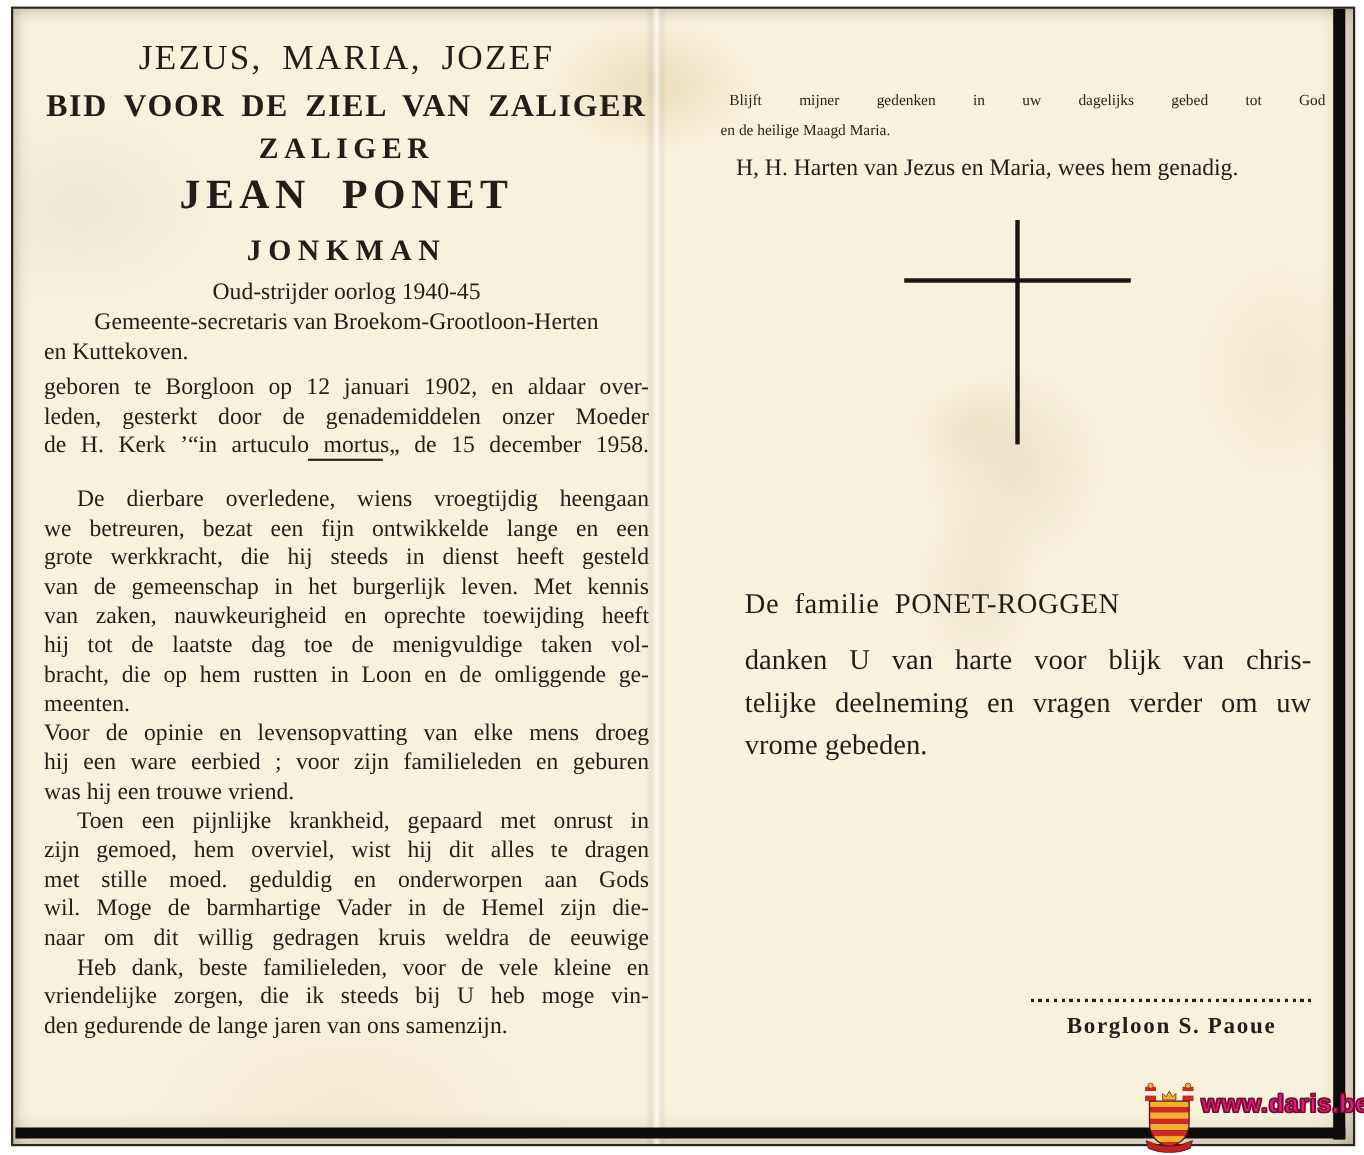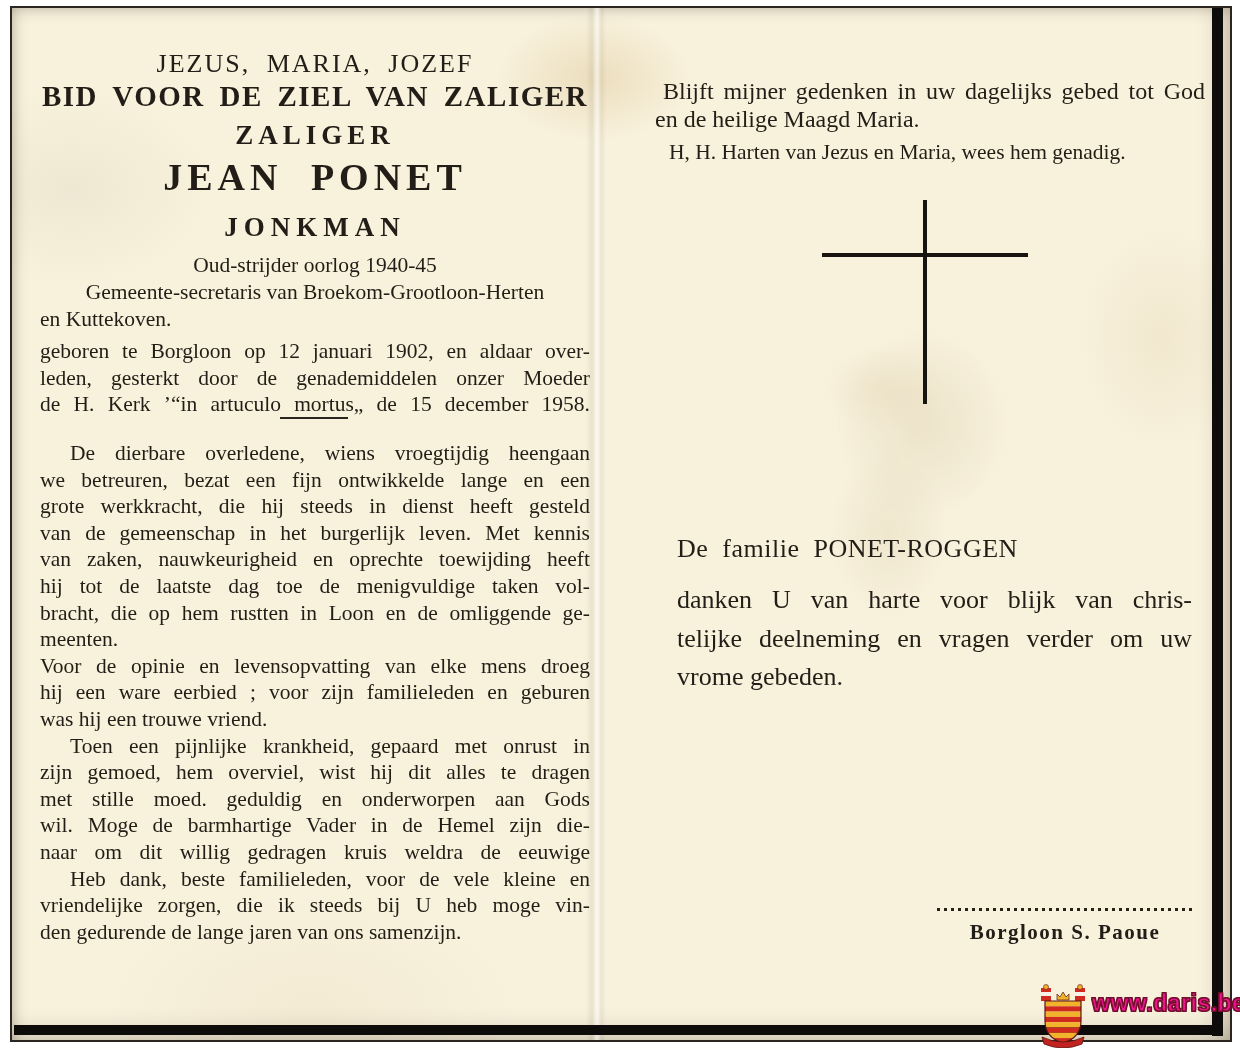--- a/index.html
+++ b/index.html
@@ -22,36 +22,36 @@
           background:linear-gradient(90deg, rgba(0,0,0,0) 0%, rgba(120,110,85,0.12) 30%,
                      rgba(255,255,255,0.55) 55%, rgba(120,110,85,0.10) 78%, rgba(0,0,0,0) 100%);}
   .ghost{position:absolute;left:770px;top:280px;width:280px;height:340px;filter:blur(3px);
          background:
            radial-gradient(45% 40% at 50% 40%, rgba(196,178,138,0.22), rgba(196,178,138,0) 70%),
            radial-gradient(30% 35% at 38% 72%, rgba(200,182,140,0.18), rgba(200,182,140,0) 70%);}
   .page{position:absolute;top:0;height:100%;}
   .page-l{left:28px;width:550px;}
   .page-r{left:643px;width:550px;}
   .hline{position:absolute;left:0;width:100%;text-align:center;white-space:nowrap;line-height:1;}
-  .h-jezus   {top:43px; font-size:26px;letter-spacing:2px;word-spacing:8px;}
+  .h-jezus   {top:28px; font-size:32px;letter-spacing:2px;word-spacing:8px;}
   .h-bid     {top:74px; font-size:29px;font-weight:bold;letter-spacing:1.5px;word-spacing:6px;}
   .h-mijn    {top:114px;font-size:27px;font-weight:bold;letter-spacing:5px;}
   .h-name    {top:150px;font-size:38px;font-weight:bold;letter-spacing:5px;word-spacing:14px;}
   .h-jonk    {top:206px;font-size:27px;font-weight:bold;letter-spacing:6px;}
   .roles{position:absolute;left:0;top:244px;width:100%;font-size:21.5px;line-height:27px;}
   .roles .tl{text-align:left;text-align-last:center;}
   .birth{position:absolute;left:0;top:330px;width:100%;font-size:21.5px;line-height:26.6px;}
   .birth .tl, .birth .tl.last{text-align:justify;text-align-last:justify;}
   .divider{position:absolute;left:240px;top:409px;width:68px;border-top:2px solid #2a2620;}
   .bodytext{position:absolute;left:0;top:432px;width:100%;font-size:21.5px;line-height:26.6px;}
   .tl{text-align:justify;text-align-last:justify;}
   .tl.last{text-align-last:left;}
   .para{margin:0;padding:0;}
   .para.ind .tl.first{text-indent:30px;}
-  .rem{position:absolute;left:0;top:70px;width:100%;font-size:24px;line-height:27.5px;}
+  .rem{position:absolute;left:0;top:70px;width:100%;font-size:14px;line-height:27.5px;}
   .rem .tl.first{text-indent:8px;}
   .invoc{position:absolute;left:0;top:131px;width:100%;font-size:21.5px;line-height:27px;text-indent:14px;}
   .cross{position:absolute;left:167px;top:192px;width:206px;height:208px;}
   .cross-v{position:absolute;left:101px;top:0;width:4px;height:204px;background:#181510;}
   .cross-h{position:absolute;left:0;top:53px;width:206px;height:4px;background:#181510;}
   .family{position:absolute;left:22px;top:525px;width:520px;font-size:26px;line-height:1.2;
           word-spacing:7px;letter-spacing:0.5px;white-space:nowrap;}
   .thanks{position:absolute;left:22px;top:573px;width:515px;font-size:26px;line-height:38.5px;}
   .dotted{position:absolute;left:282px;top:900px;width:256px;height:3px;
           background:repeating-linear-gradient(90deg,#262219 0 3px,rgba(0,0,0,0) 3px 7px);}

